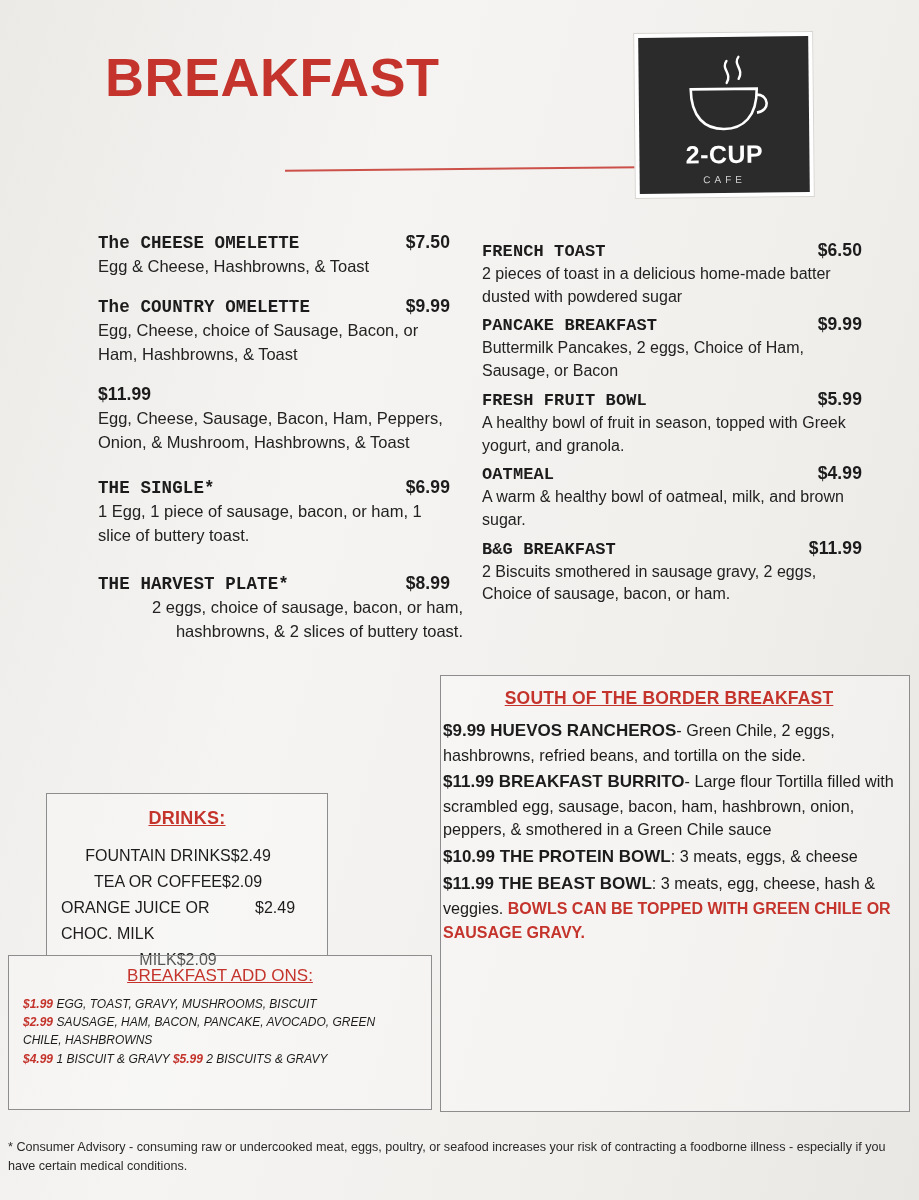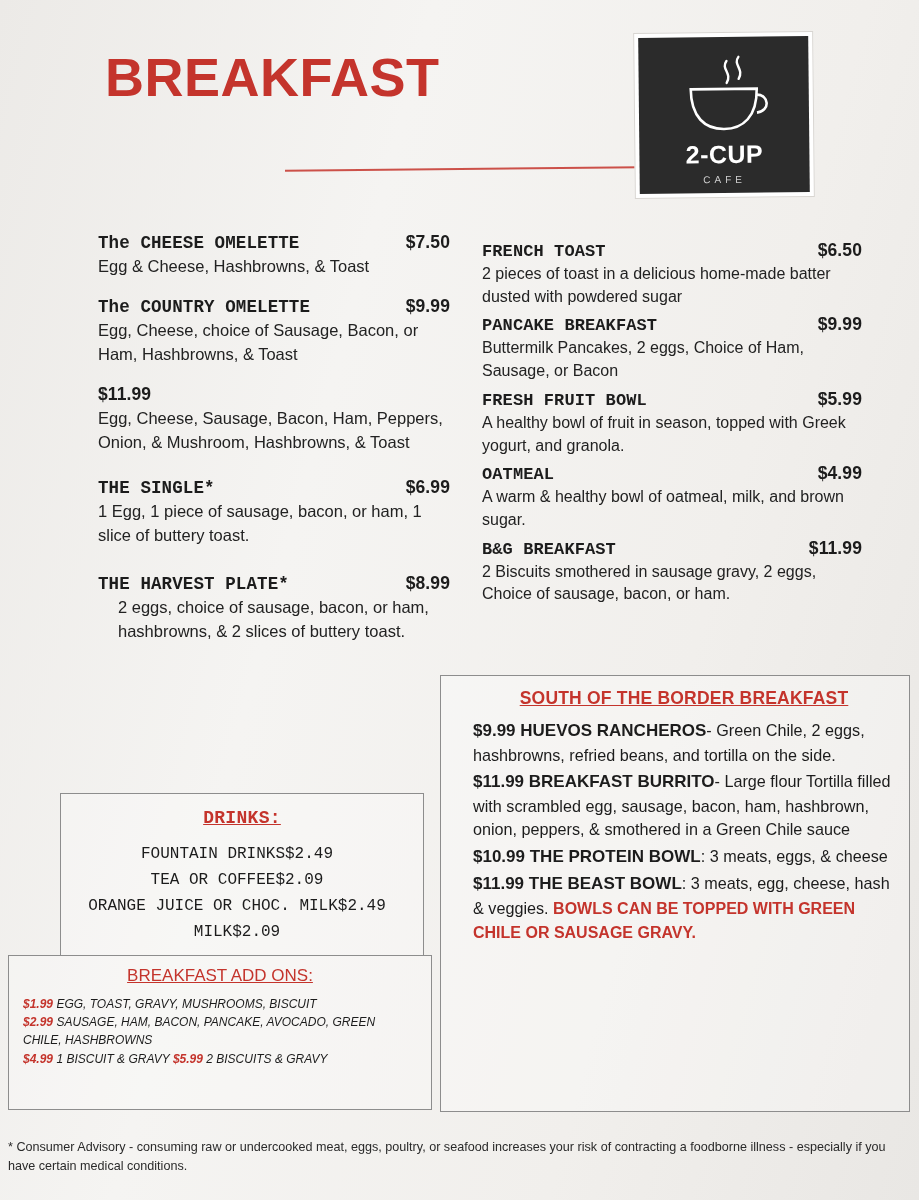--- a/index.html
+++ b/index.html
@@ -125,28 +125,27 @@
     margin-top: 2px;
     color: #222;
   }
   .right .item { margin-bottom: 6px; }
   .right .item-head { font-size: 17px; }
   .right .item-desc { font-size: 16px; line-height: 1.42; }
 
   
   .drinks-box {
     position: absolute;
-    left: 60px;
+    left: 46px;
     top: 793px;
-    width: 364px;
+    width: 282px;
     height: 163px;
     border: 1px solid #8d8d8d;
     background: rgba(255,255,255,0.25);
     box-sizing: border-box;
-    font-family: Liberation Mono, monospace;
   }
   .drinks-title {
     text-align: center;
     font-weight: bold;
     font-size: 18px;
     color: #c4342c;
     text-decoration: underline;
     margin-top: 14px;
     letter-spacing: 0.3px;
   }
@@ -192,21 +191,21 @@
   
   .sob-box {
     position: absolute;
     left: 440px;
     top: 675px;
     width: 470px;
     height: 437px;
     border: 1px solid #8d8d8d;
     background: rgba(255,255,255,0.3);
     box-sizing: border-box;
-    padding: 12px 14px 8px 32px;
+    padding: 12px 14px 8px 2px;
   }
   .sob-title {
     text-align: center;
     font-weight: bold;
     font-size: 17.5px;
     color: #c4342c;
     text-decoration: underline;
     margin-bottom: 10px;
     letter-spacing: 0.2px;
   }
@@ -286,21 +285,21 @@
     </div>
 
     <div class="item" style="margin-top:22px;">
       <div class="item-head">
         <span class="item-name">THE SINGLE*</span>
         <span class="item-price">$6.99</span>
       </div>
       <div class="item-desc">1 Egg, 1 piece of sausage, bacon, or ham, 1 slice of buttery toast.</div>
     </div>
 
-    <div class="item" style="margin-top:26px;">
+    <div class="item" style="margin-top:26px;text-align:right;">
       <div class="item-head">
         <span class="item-name">THE HARVEST PLATE*</span>
         <span class="item-price">$8.99</span>
       </div>
       <div class="item-desc" style="width:345px;margin-left:20px;">2 eggs, choice of sausage, bacon, or ham, hashbrowns, &amp; 2 slices of buttery toast.</div>
     </div>
 
   </div>
 
   <div class="col-right right">

